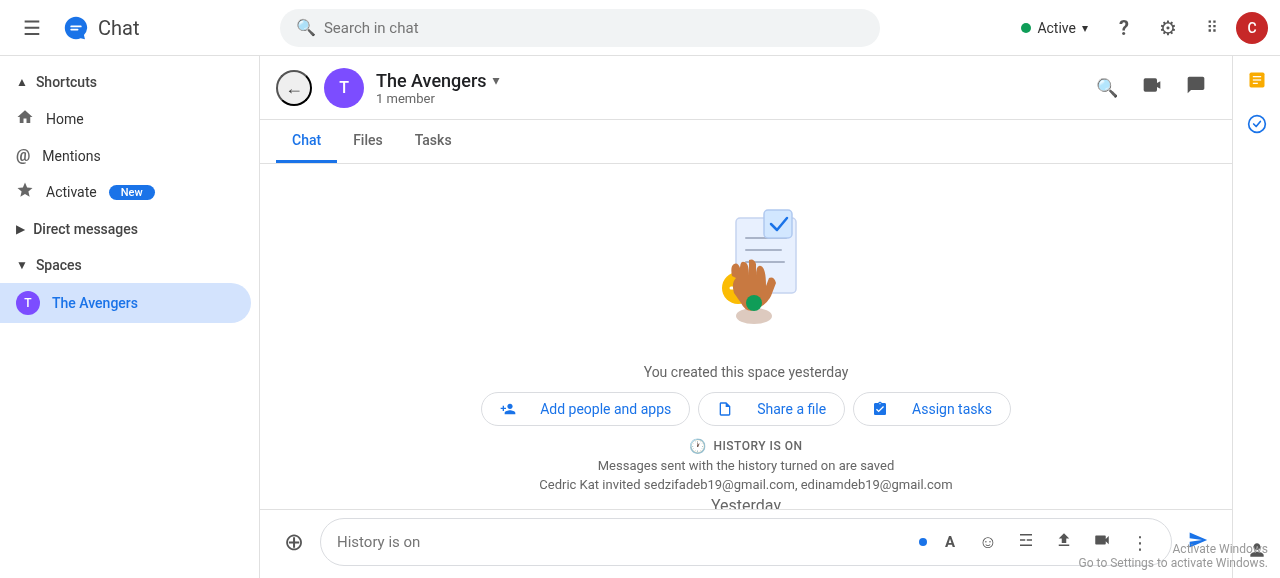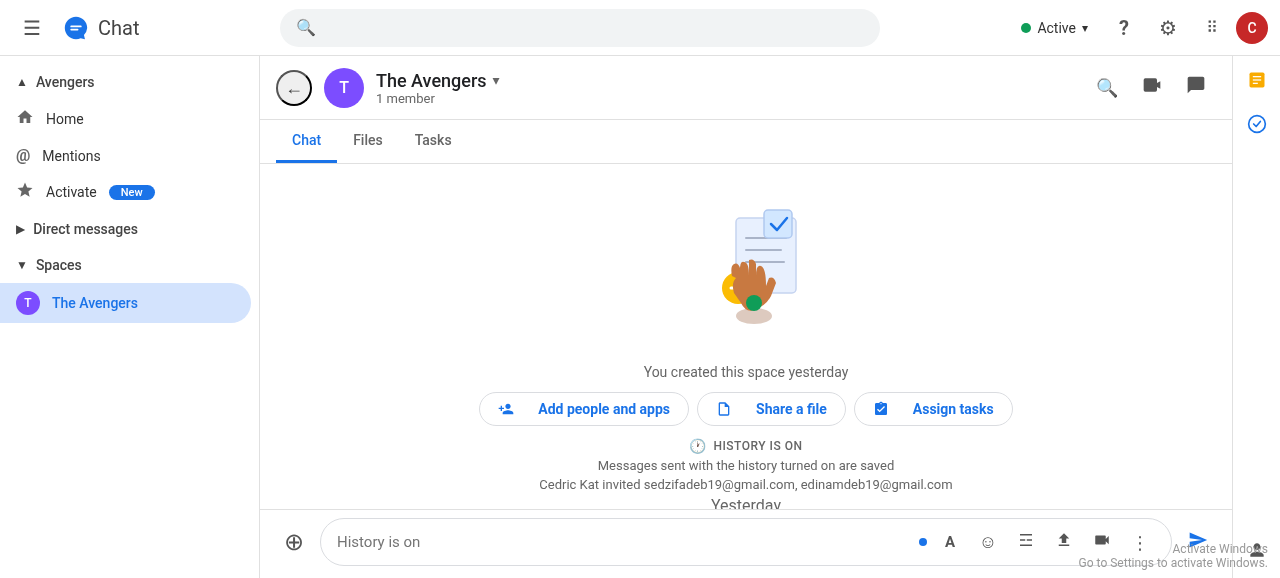--- a/index.html
+++ b/index.html
@@ -252,21 +252,21 @@
       display: flex;
       align-items: center;
       gap: 24px;
       padding: 8px 18px;
       border: 1px solid #dadce0;
       border-radius: 20px;
       background: white;
       cursor: pointer;
       font-size: 14px;
       color: #1a73e8;
-      font-weight: 700;
+      font-weight: 400;
     }
     .history-section {
       display: flex;
       flex-direction: column;
       align-items: center;
       gap: 4px;
       width: 100%;
       max-width: 600px;
     }
     .history-label {
@@ -399,20 +399,21 @@
       <svg class="logo-svg" viewBox="0 0 40 40">
         <rect width="40" height="40" rx="8" fill="#fff"></rect>
         <path d="M20 6C12.268 6 6 12.268 6 20s6.268 14 14 14c2.09 0 4.07-.46 5.85-1.28l5.37 1.28-1.28-5.37A13.94 13.94 0 0034 20c0-7.732-6.268-14-14-14z" fill="#1a73e8"></path>
         <path d="M14 18h12M14 22h8" stroke="#fff" stroke-width="2.2" stroke-linecap="round"></path>
       </svg>
       <span class="app-title">Chat</span>
     </div>
   </div>
   <div class="search-bar">
     <span style="color:#666;font-size:16px;">🔍</span>
+    <input type="text" placeholder="Search in chat" style="">
   </div>
   <div class="topbar-right">
     <button class="status-btn">
       <span class="status-dot"></span>
       <span>Active</span>
       <span style="font-size:12px;">▾</span>
     </button>
     <button class="icon-btn">
       <span style="font-size:20px;color:#555;font-weight:bold;">?</span>
     </button>
@@ -426,21 +427,21 @@
   </div>
 </div>
 
 <div class="main-layout">
 
   <div class="sidebar">
 
     <div class="sidebar-section">
       <div class="sidebar-section-header">
         <span style="font-size:12px;">▲</span>
-        <span>Avengers</span>
+        <span>Shortcuts</span>
       </div>
     </div>
 
     <div class="sidebar-item">
       <span class="item-icon">
         <svg width="18" height="18" viewBox="0 0 24 24">
             <path fill="#666" d="M10 20v-6h4v6h5v-8h3L12 3 2 12h3v8z"></path>
           </svg>
       </span>
       <span>Home</span>

